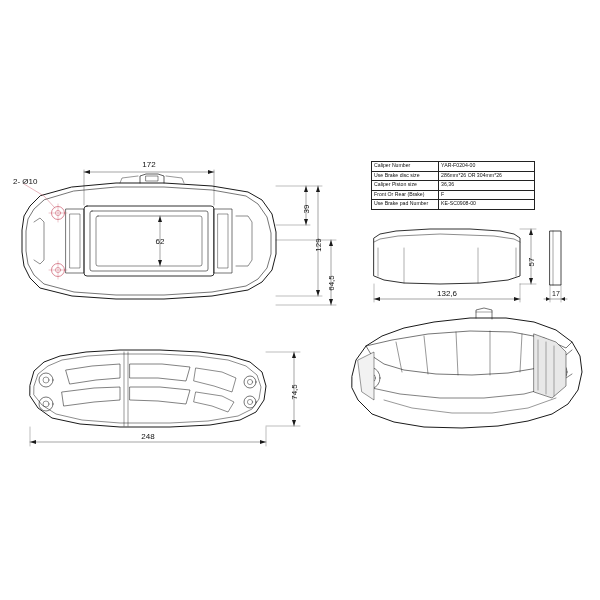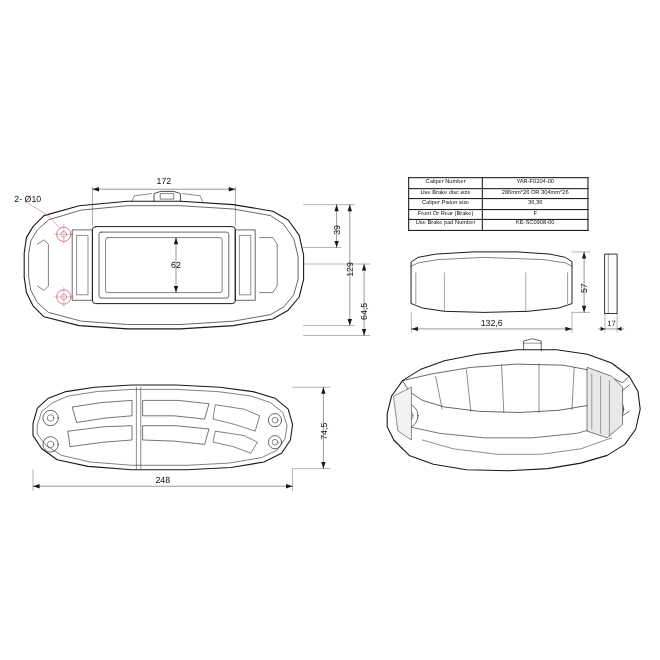--- a/index.html
+++ b/index.html
@@ -12,21 +12,20 @@
     height: 600px;
     font-family: "Liberation Sans", sans-serif;
     color: #111;
     overflow: hidden;
   }
   #sheet {
     position: relative;
     width: 600px;
     height: 600px;
     background: #ffffff;
-    text-align: center;
   }
   svg.drawing {
     position: absolute;
     left: 0;
     top: 0;
     width: 600px;
     height: 600px;
   }
   .dimtext {
     font-family: "Liberation Sans", sans-serif;

